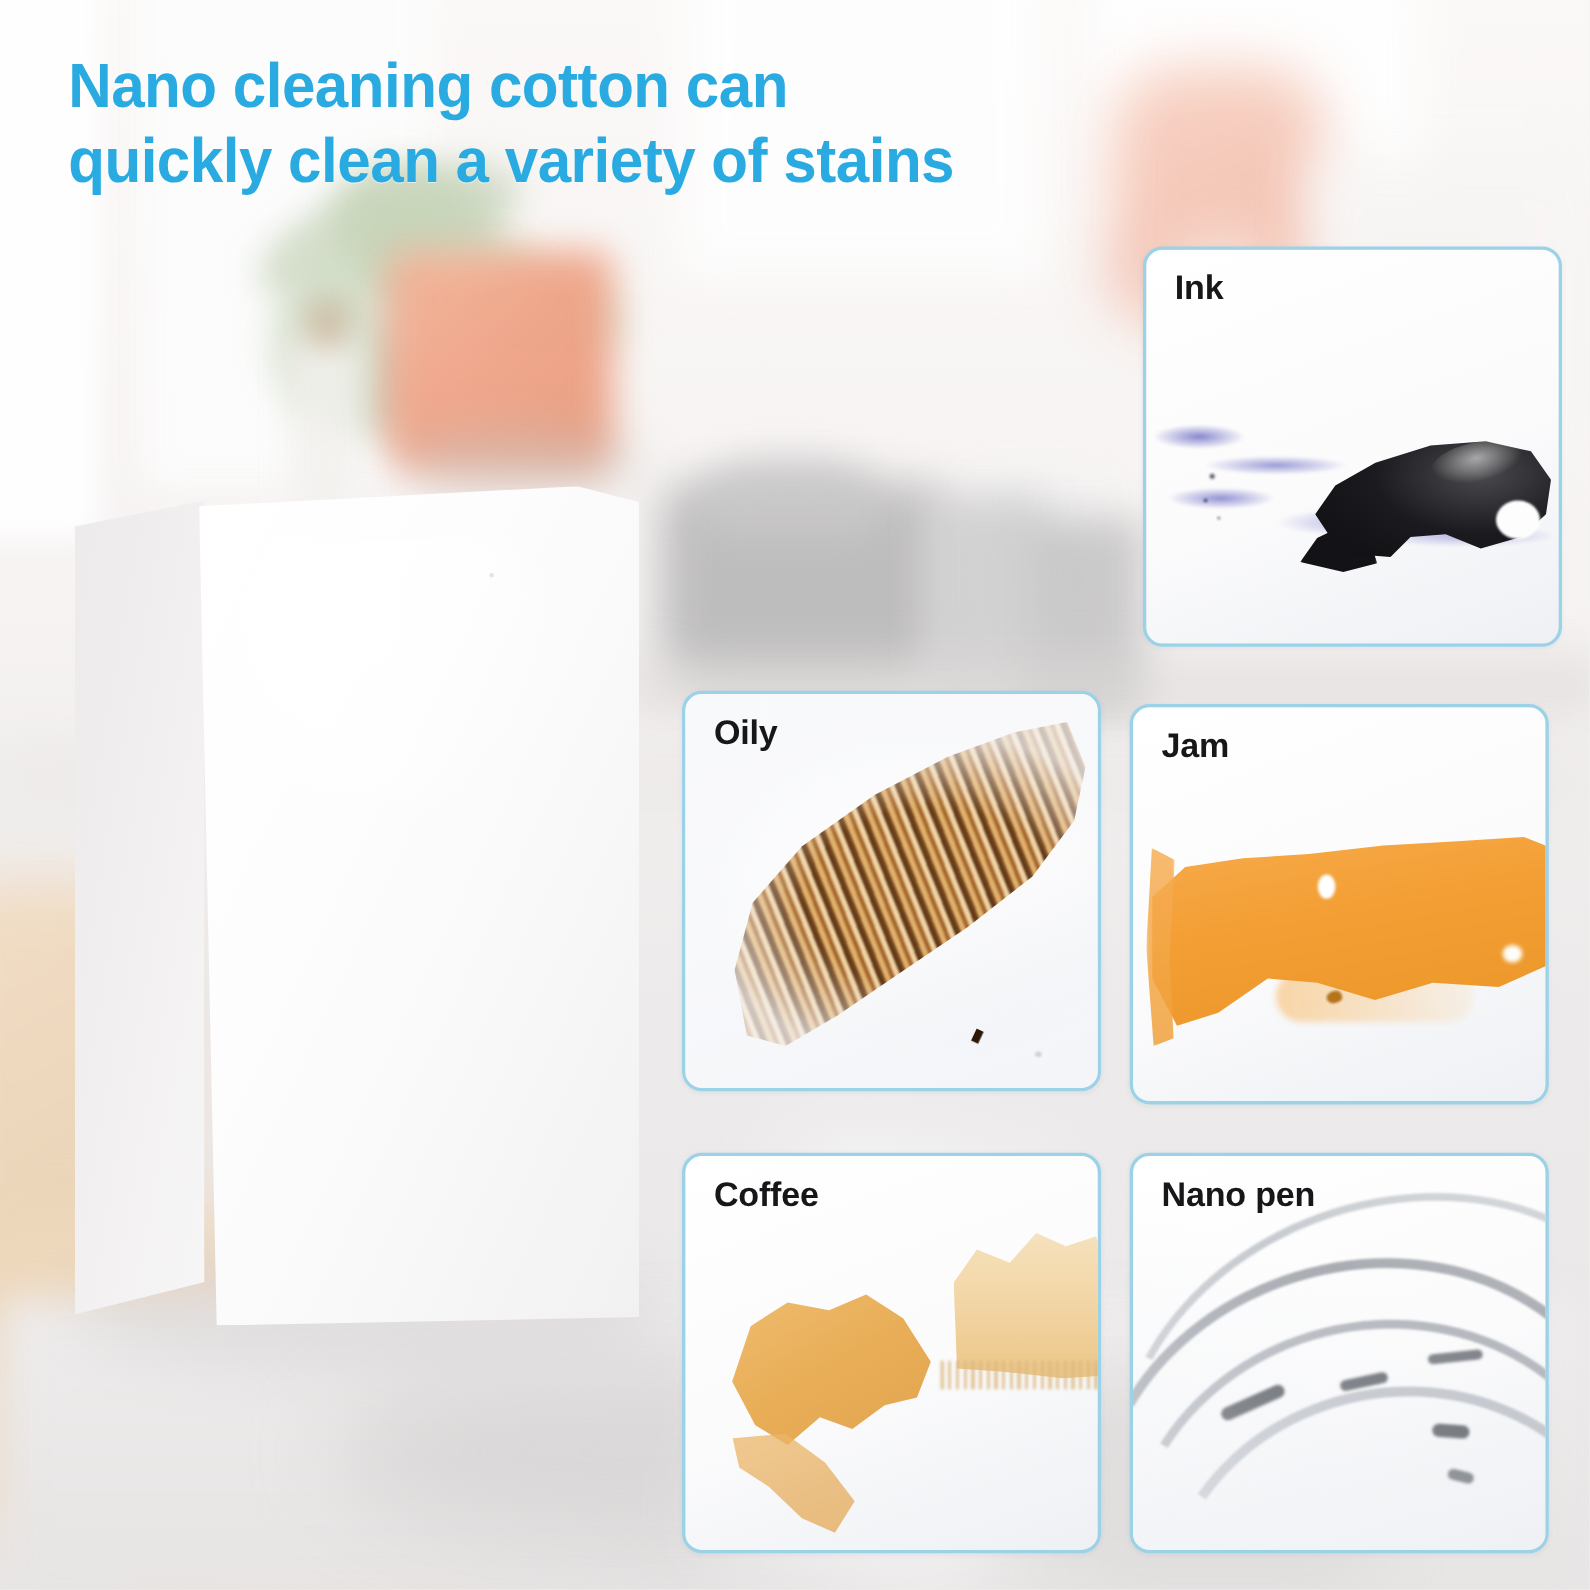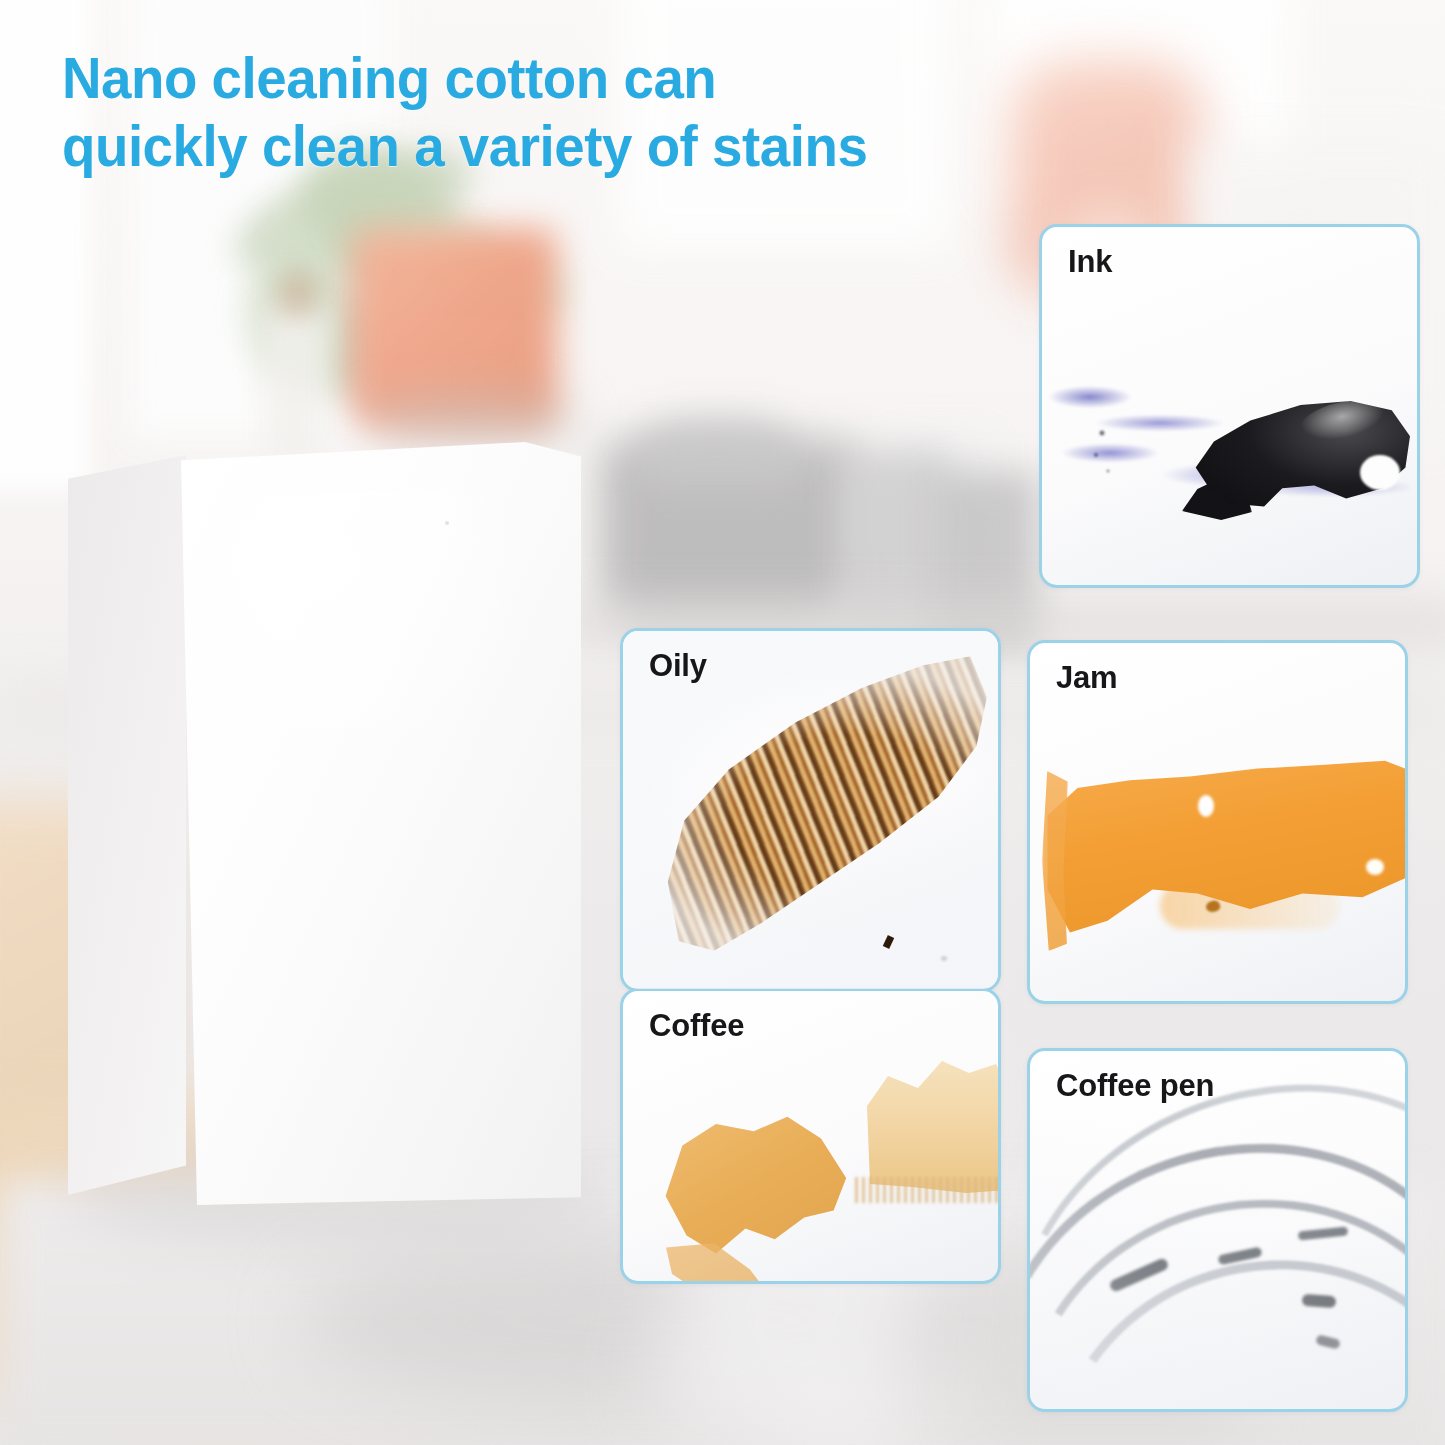--- a/index.html
+++ b/index.html
@@ -207,21 +207,21 @@
     background:linear-gradient(180deg,#f6ae56,#f0a13a);
     clip-path:polygon(20% 0%, 100% 6%, 82% 56%, 96% 96%, 26% 100%, 0% 50%);
     filter:blur(1.3px); opacity:.85;
   }
   .jam-gloss1 { position:absolute; left:168px; top:152px; width:16px; height:22px; background:#ffffff; border-radius:50%; filter:blur(1.4px);}
   .jam-gloss2 { position:absolute; left:336px; top:216px; width:18px; height:16px; background:#fffdf8; border-radius:50%; filter:blur(1.8px);}
   .jam-seed { position:absolute; left:176px; top:258px; width:14px; height:11px; background:#b5731c; border-radius:50% 50% 40% 60%; filter:blur(.8px); transform:rotate(-20deg);}
   .jam-wash { position:absolute; left:130px; top:240px; width:180px; height:46px; background:linear-gradient(90deg,rgba(247,183,96,.55),rgba(250,205,140,.15)); filter:blur(3px); border-radius:30px;}
 
   
-  .card-coffee { left:620px; top:988px; width:381px; height:296px;padding-left:47px; }
+  .card-coffee { left:620px; top:1048px; width:381px; height:364px;padding-left:47px; }
   .coffee-blobA {
     position:absolute; left:30px; top:115px; width:210px; height:180px;
     background:linear-gradient(150deg,#f0be74 0%, #e8ad56 46%, #dfa24c 100%);
     clip-path:polygon(14% 22%, 30% 10%, 48% 14%, 64% 6%, 80% 18%, 92% 40%, 86% 58%,
                       72% 62%, 58% 74%, 44% 68%, 30% 82%, 16% 72%, 6% 50%);
     filter:blur(1.4px);
   }
   .coffee-drip {
     position:absolute; left:40px; top:250px; width:150px; height:110px;
     background:linear-gradient(160deg,#edb86c,#e0a24e);
@@ -365,14 +365,14 @@
     <div class="pen-stroke ps1"></div>
     <div class="pen-stroke ps2"></div>
     <div class="pen-stroke ps3"></div>
     <div class="pen-dark1"></div>
     <div class="pen-dark2"></div>
     <div class="pen-dark3"></div>
     <div class="pen-dark4"></div>
     <div class="pen-dark5"></div>
     <div class="pen-fade"></div>
   </div>
-  <div class="card-label">Coffee pen</div>
+  <div class="card-label">Nano pen</div>
 </div>
 
 </body></html>

